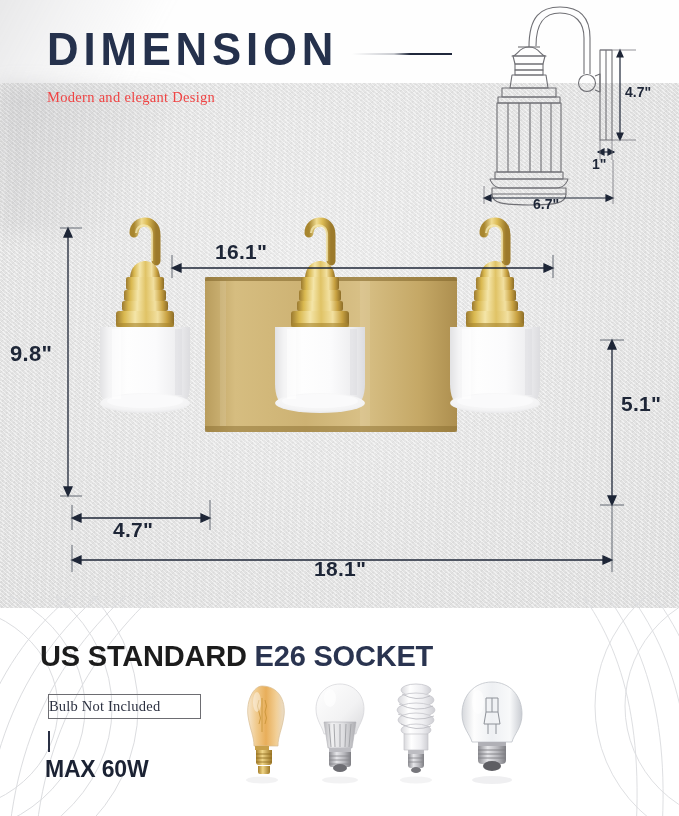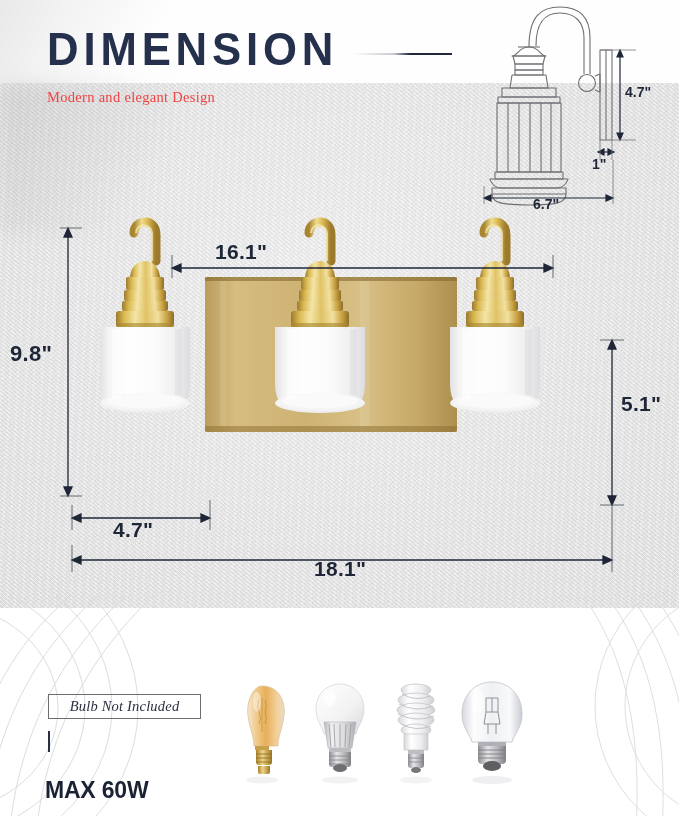--- a/index.html
+++ b/index.html
@@ -66,25 +66,25 @@
   .w-1 {left:592px;top:156px;}
   .w-67{left:533px;top:196px;}
 
   
   .socket-title{position:absolute;left:40px;top:640px;font-size:29px;font-weight:700;
     letter-spacing:-.2px;white-space:nowrap;}
   .socket-title .k1{color:#1c1c1c;}
   .socket-title .k2{color:#2a3450;}
   .bulbbox{position:absolute;left:48px;top:694px;width:153px;height:25px;
     border:1px solid #6d6d72;box-sizing:border-box;}
-  .bulbbox span{display:block;text-align:center;line-height:23px;font-size:14.5px;
-    color:#2b3040;font-family:"Liberation Serif",serif;letter-spacing:.2px;font-style:italic;}
+  .bulbbox span{display:block;line-height:23px;font-size:14.5px;
+    color:#2b3040;font-family:"Liberation Serif",serif;letter-spacing:.2px;}
   .tick{position:absolute;left:48px;top:731px;width:2px;height:21px;background:#2a3044;}
   .maxw{position:absolute;left:45px;top:756px;font-size:23px;font-weight:700;color:#1b2233;
-    letter-spacing:-.2px;margin-top:21px;}
+    letter-spacing:-.2px;}
   .bulbs{position:absolute;left:240px;top:676px;width:340px;height:120px;}
 </style>
 </head>
 <body>
 
 <div id="page">
 
   <div class="band-white-top">
     <div class="shadow"></div>
   </div>
@@ -318,20 +318,23 @@
       <line x1="612" y1="305" x2="612" y2="372" stroke-width=".9" stroke="#555b68"></line>
     </g>
   </svg>
 
   <div class="dimlabel d-98">9.8"</div>
   <div class="dimlabel d-161">16.1"</div>
   <div class="dimlabel d-51">5.1"</div>
   <div class="dimlabel d-47">4.7"</div>
   <div class="dimlabel d-181">18.1"</div>
 
+  <div class="socket-title">
+    <span class="k1">US STANDARD </span><span class="k2">E26 SOCKET</span>
+  </div>
 
   <div class="bulbbox">
     <span>Bulb Not Included</span>
   </div>
 
   <div class="tick"></div>
   <div class="maxw">MAX 60W</div>
 
   <svg class="bulbs" viewBox="0 0 340 120">
     <defs>

